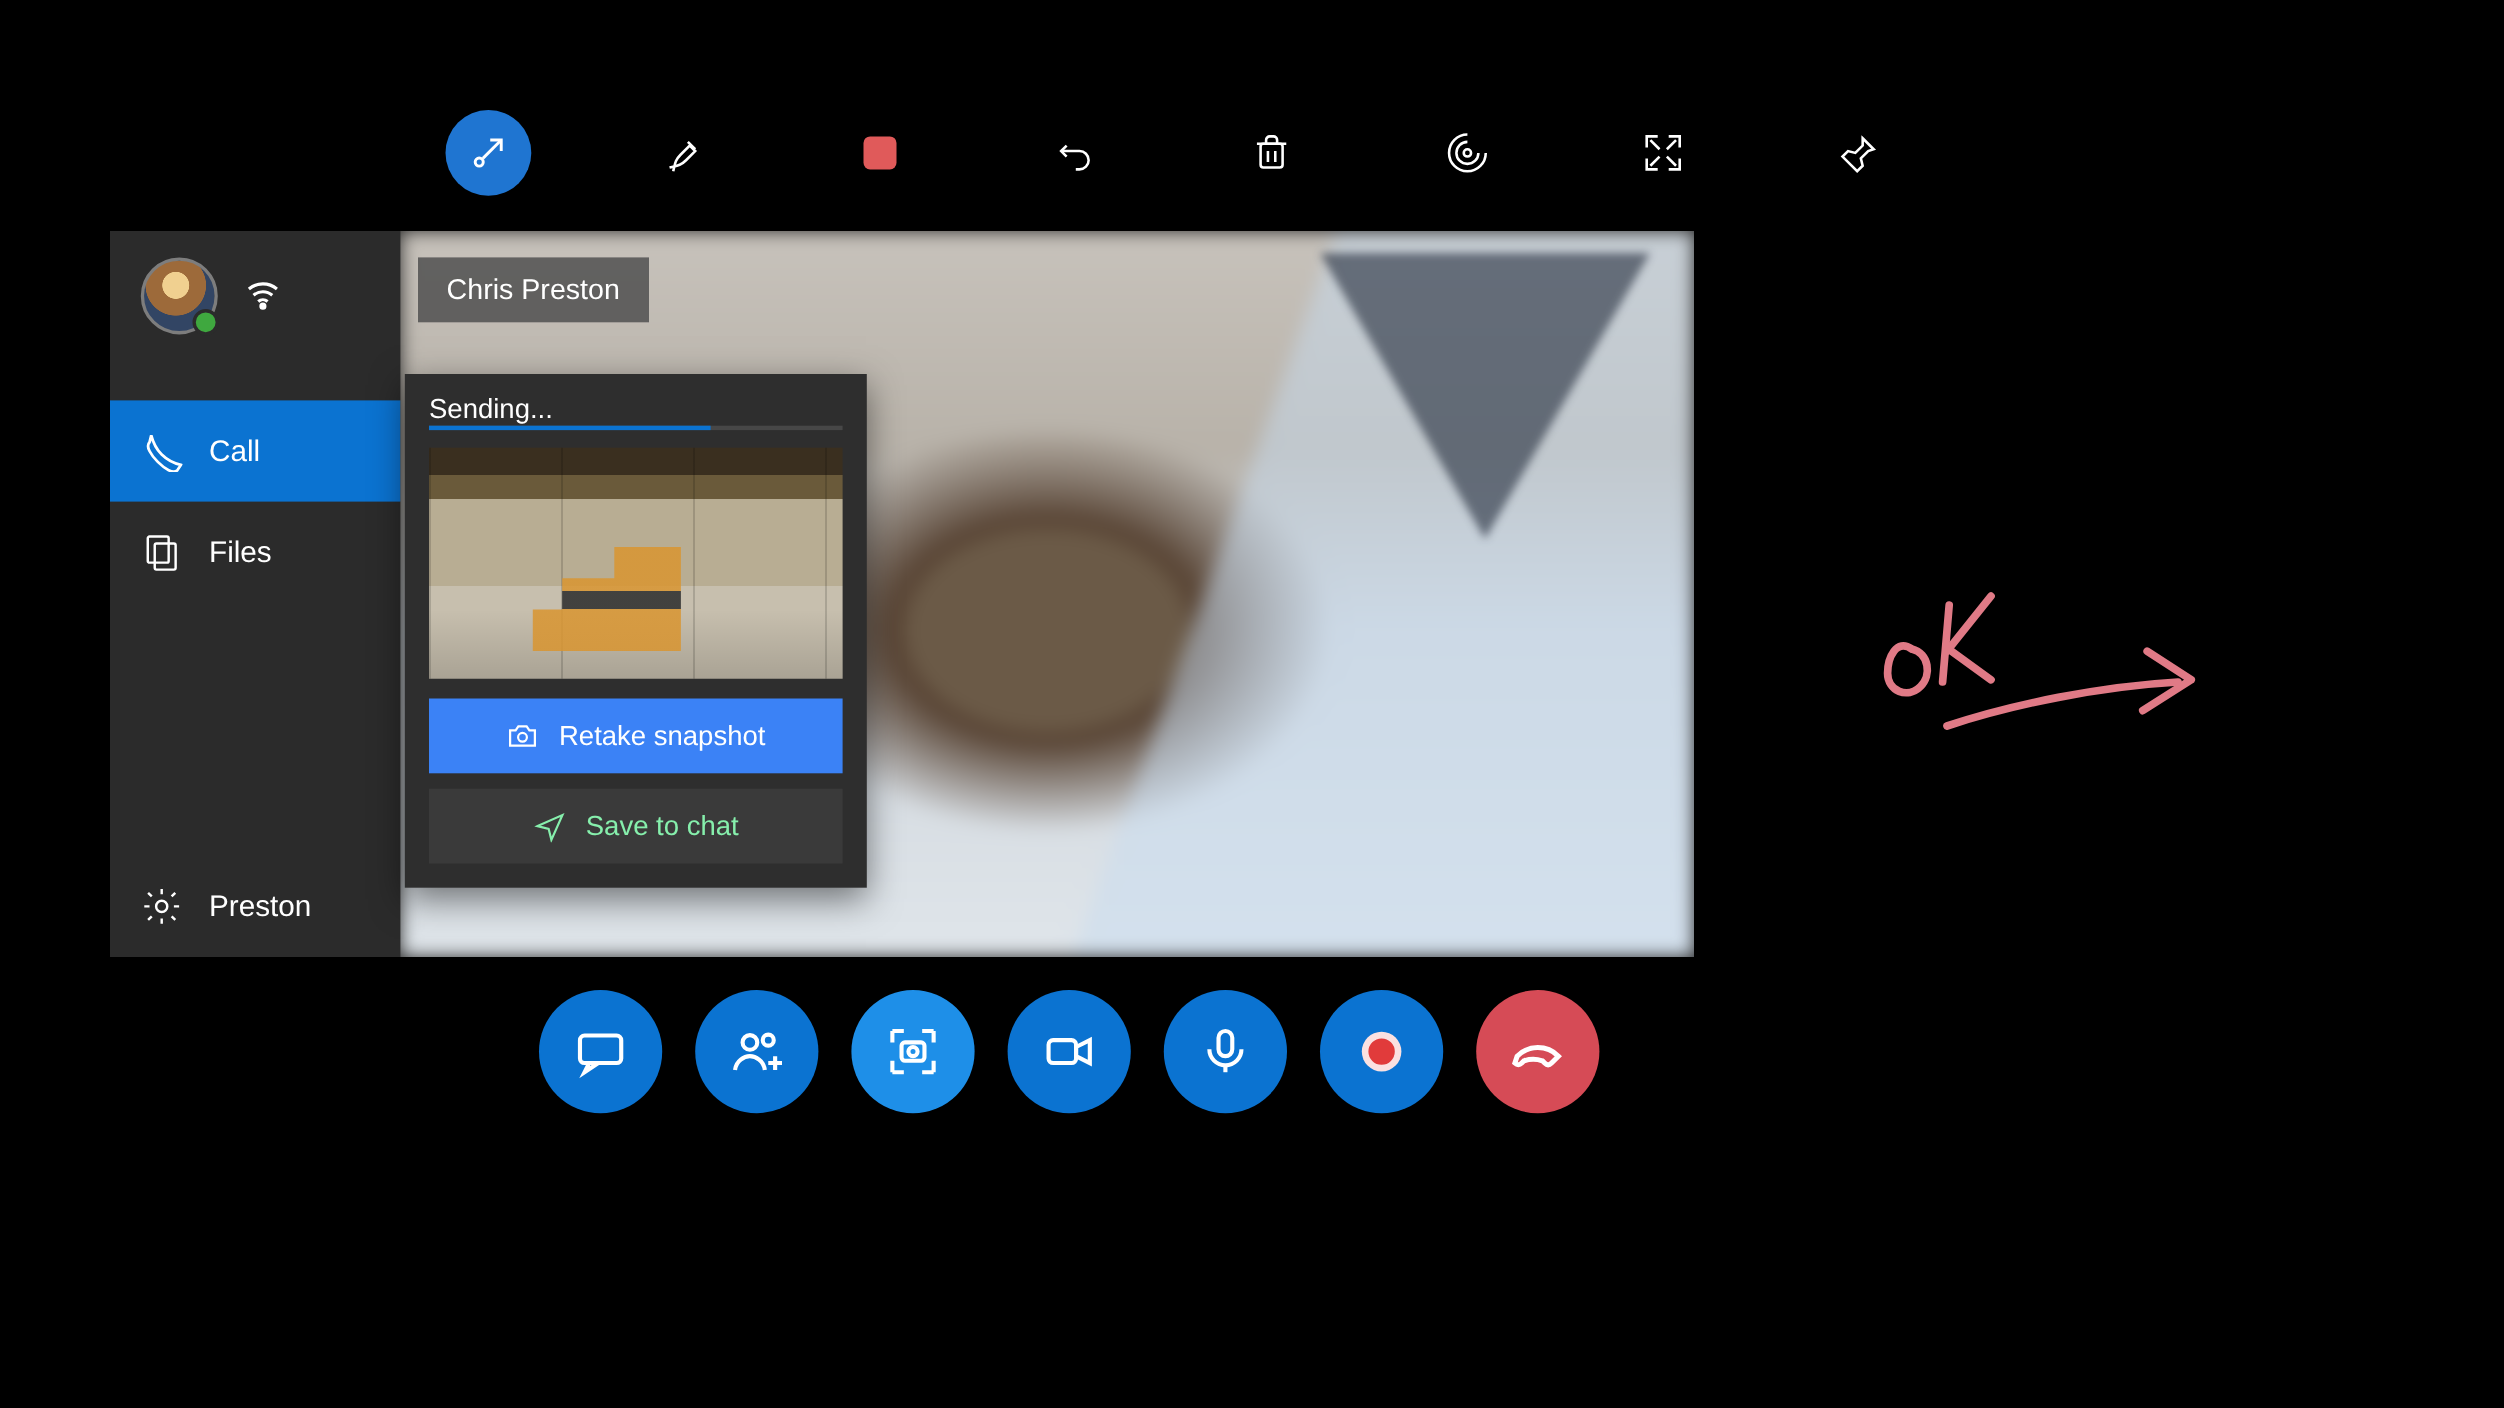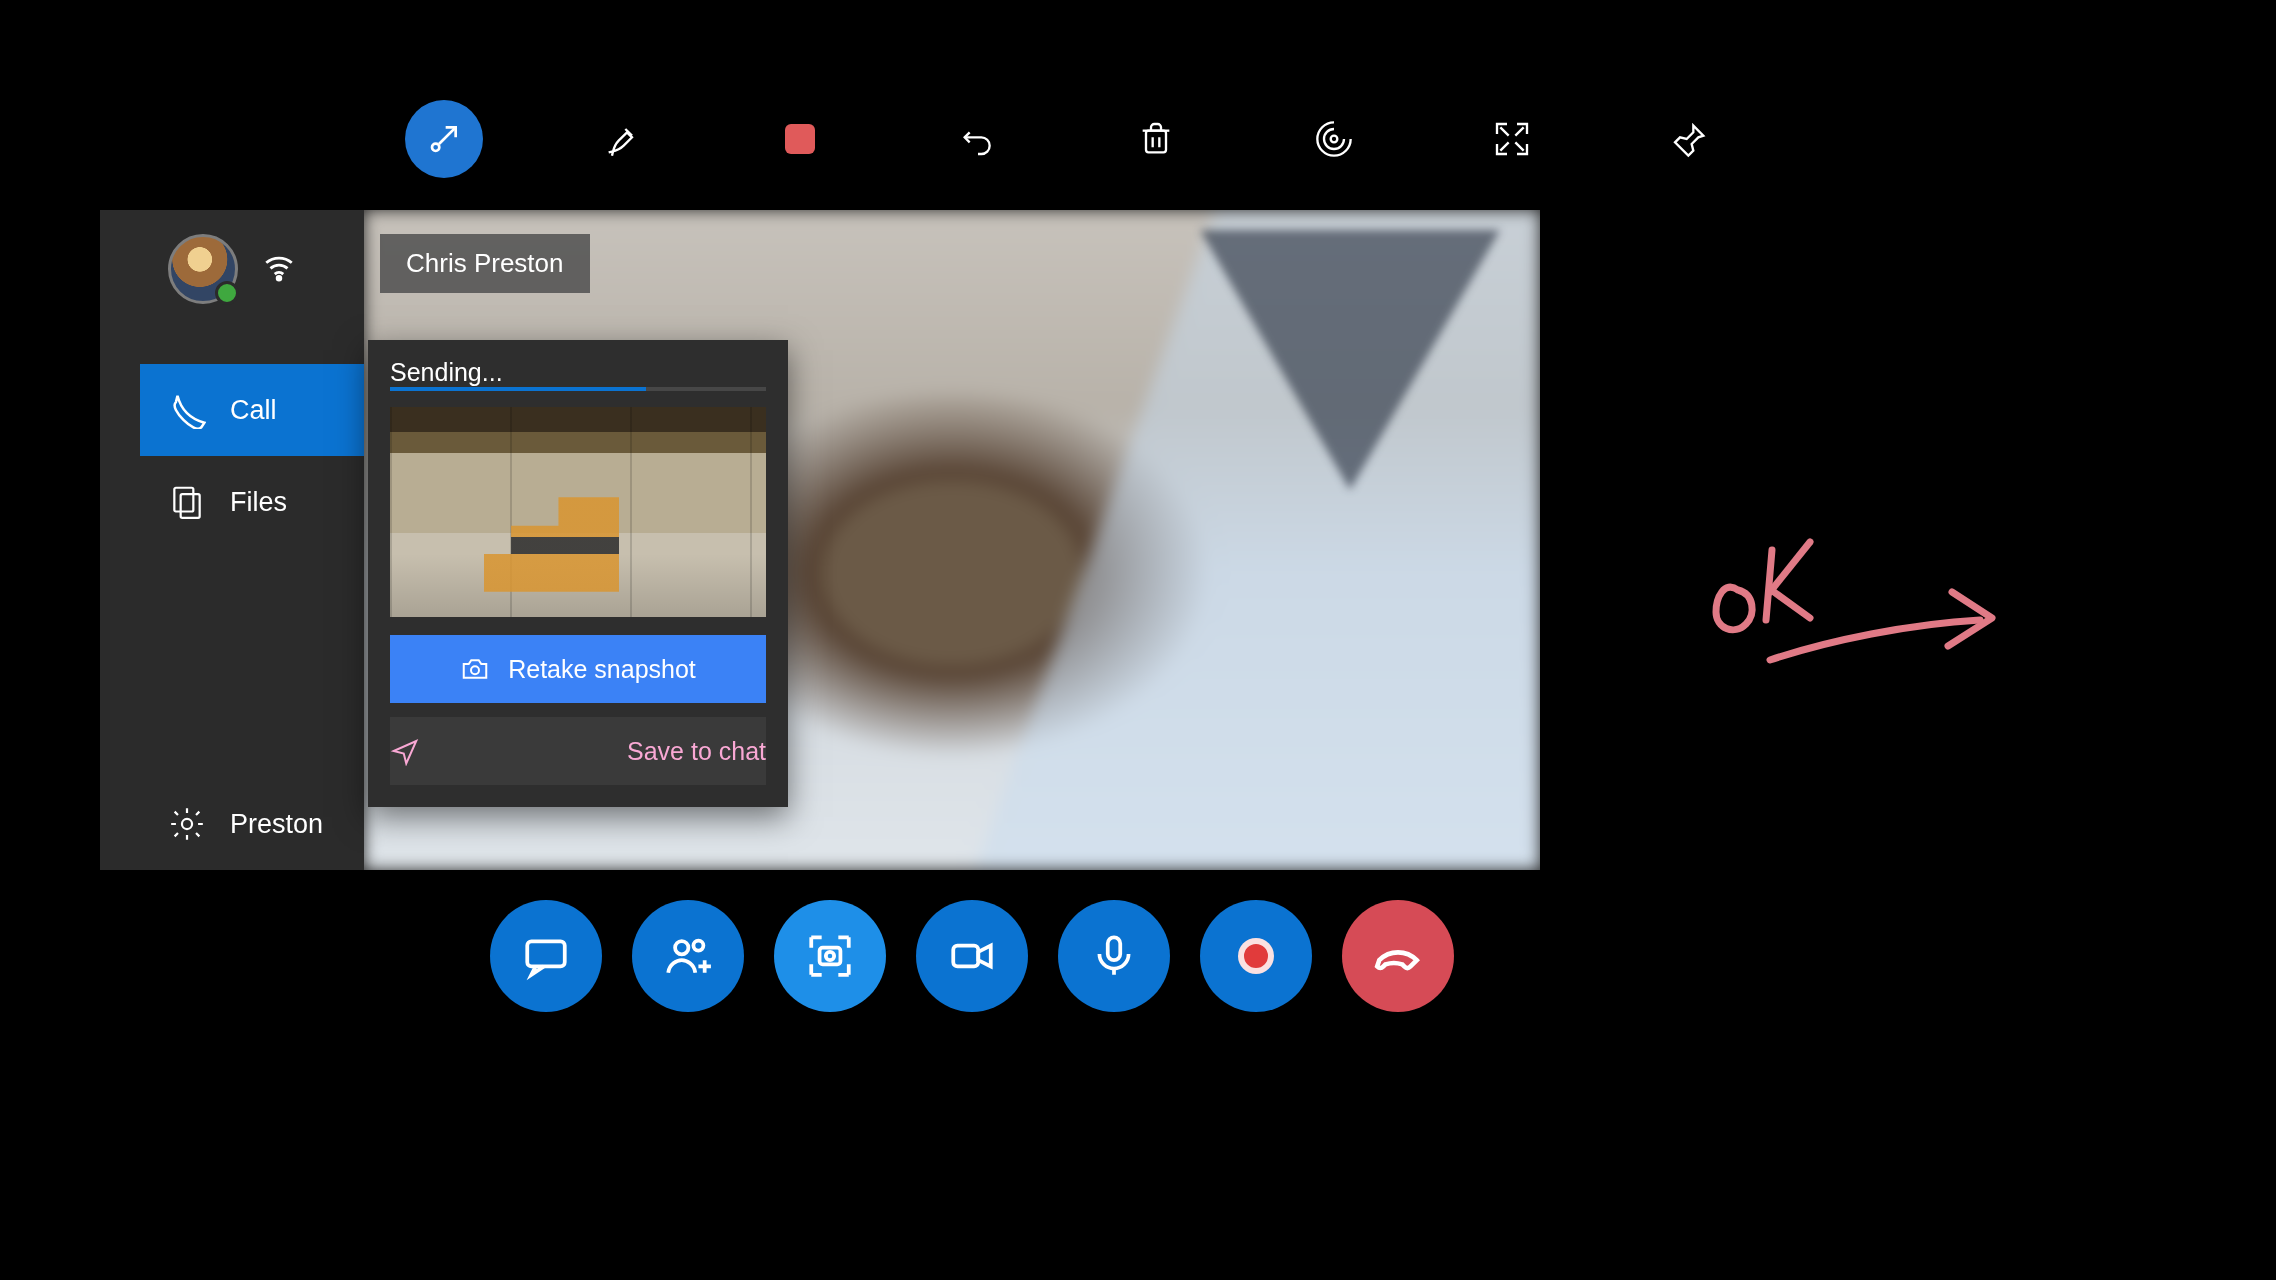--- a/index.html
+++ b/index.html
@@ -35,21 +35,20 @@
     background: #2b2b2b;
     display: flex;
     overflow: visible;
   }
 
   .sidebar {
     width: 264px;
     background: #2b2b2b;
     display: flex;
     flex-direction: column;
-    padding-left: 40px;
   }
   .profile-row {
     display: flex;
     align-items: center;
     gap: 24px;
     padding: 24px 28px 30px 28px;
   }
   .avatar {
     width: 70px; height: 70px; border-radius: 50%;
     position: relative;
@@ -142,21 +141,21 @@
     opacity:.85;
   }
 
   .btn {
     display: flex; align-items: center; justify-content: center; gap: 18px;
     height: 68px; width: 100%;
     background: #3b82f6; color: #fff; font-size: 25px;
     cursor: pointer; border: none;
   }
   .btn + .btn { margin-top: 14px; }
-  .btn:disabled, .btn.disabled { background: #3a3a3a; color: #f9a8d4; cursor: default; justify-content: space-between; }
+  .btn:disabled, .btn.disabled { background: #3a3a3a; color: #86efac; cursor: default; }
   .btn svg { width: 30px; height: 30px; }
 
   
   .callbar {
     position: absolute;
     left: 490px; top: 900px;
     display: flex; gap: 30px;
   }
   .cbtn {
     width: 112px; height: 112px; border-radius: 50%;

